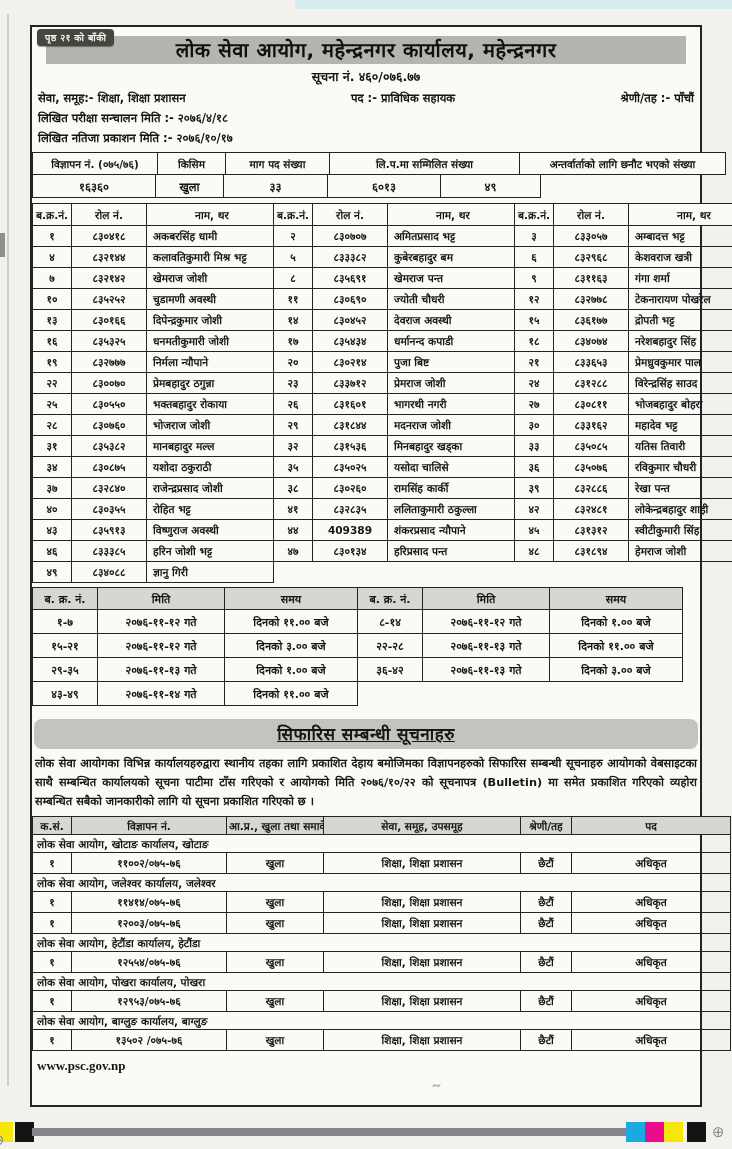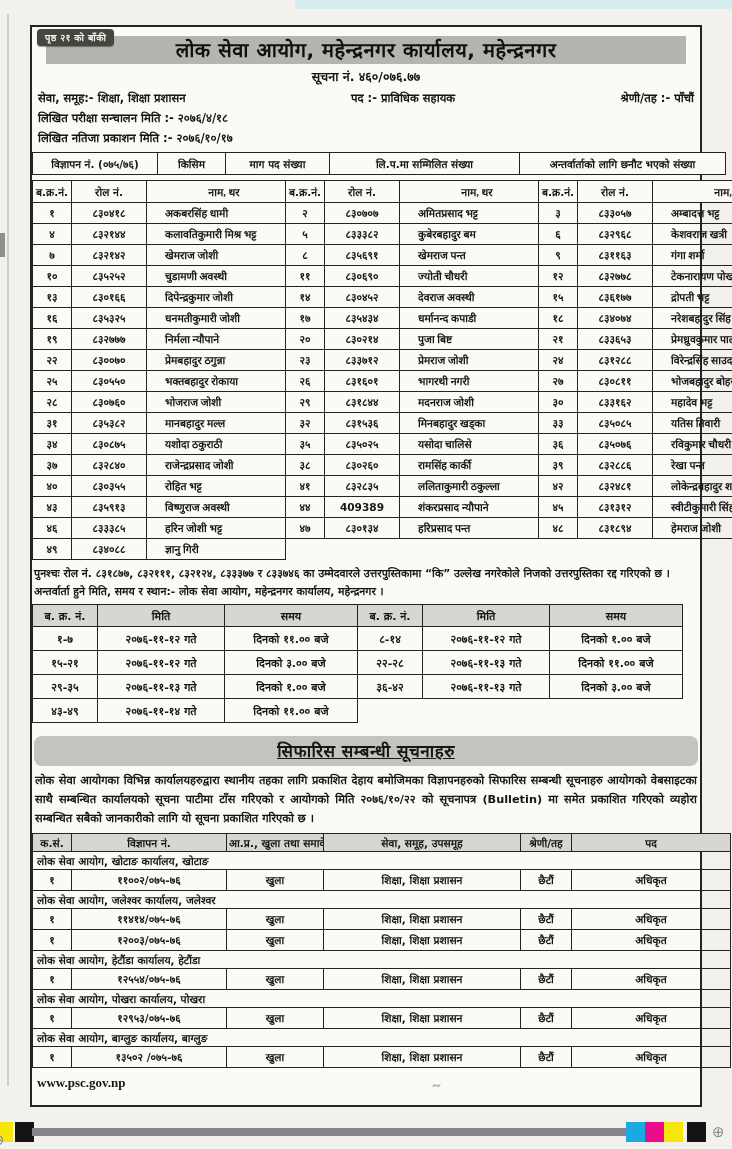--- a/index.html
+++ b/index.html
@@ -41,21 +41,21 @@
   .summary-head th{height:21px;background:#fbfaf7;text-align:center;}
   .summary-vals{width:668px;margin-top:-1px;font-size:11.5px;}
   .summary-vals td{height:22px;text-align:center;}
 
   
   .candidates{width:666px;margin-top:5px;font-size:10.6px;}
   .candidates th{height:21px;text-align:center;background:#fbfaf7;}
   .candidates td{height:20px;}
   .c-sn{width:34px;text-align:center;}
   .c-roll{width:70px;text-align:center;}
-  .c-name{width:118px;text-align:left;padding-left:18px;font-family:Liberation Serif, serif;}
+  .c-name{width:118px;text-align:left;padding-left:6px;}
 
   .notes{margin:6px 2px 0 2px;font-size:10.8px;line-height:16px;font-weight:bold;}
   .notes p{margin:0 0 2px 0;white-space:normal;}
 
   
   .schedule{width:622px;margin-top:4px;font-size:11px;}
   .schedule th{height:21px;background:#d8d6d1;text-align:center;}
   .schedule td{height:23px;text-align:center;}
   .s-sn{width:60px;}
   .s-date{width:122px;}
@@ -122,20 +122,32 @@
   </div>
 
   <table class="summary-head">
     <tbody>
         <tr>
       <th style="width:120px">विज्ञापन नं. (०७५/७६)</th>
       <th style="width:63px">किसिम</th>
       <th style="width:99px">माग पद संख्या</th>
       <th style="width:185px">लि.प.मा सम्मिलित संख्या</th>
       <th style="width:201px">अन्तर्वार्ताको लागि छनौट भएको संख्या</th>
+    </tr>
+  </tbody>
+    </table>
+  <table class="summary-vals">
+    <tbody>
+        <tr>
+      <td style="width:118px">१६३६०</td>
+      <td style="width:63px">खुला</td>
+      <td style="width:99px">३३</td>
+      <td style="width:108px">६०१३</td>
+      <td style="width:95px">४९</td>
+      <td style="width:185px" class="noborder"></td>
     </tr>
   </tbody>
     </table>
 
   <table class="candidates">
     <thead>
       <tr>
         <th class="c-sn">ब.क्र.नं.</th>
         <th class="c-roll">रोल नं.</th>
         <th class="c-name">नाम, थर</th>
@@ -331,24 +343,20 @@
           <td class="c-sn noborder"></td>
           <td class="c-roll noborder"></td>
           <td class="c-name noborder"></td>
           <td class="c-sn noborder"></td>
           <td class="c-roll noborder"></td>
           <td class="c-name noborder"></td>
         </tr>
       </tbody>
   </table>
 
-  <div class="notes">
-    <p>पुनश्चः रोल नं. ८३१८७७, ८३२१११, ८३२१२४, ८३३३७७ र ८३३७४६  का उम्मेदवारले उत्तरपुस्तिकामा “कि” उल्लेख नगरेकोले निजको उत्तरपुस्तिका रद्द गरिएको छ ।</p>
-    <p>अन्तर्वार्ता हुने मिति, समय र स्थान:- लोक सेवा आयोग, महेन्द्रनगर कार्यालय, महेन्द्रनगर ।</p>
-  </div>
 
   <table class="schedule">
     <thead>
       <tr>
         <th class="s-sn">ब. क्र. नं.</th>
         <th class="s-date">मिति</th>
         <th class="s-time">समय</th>
         <th class="s-sn">ब. क्र. नं.</th>
         <th class="s-date">मिति</th>
         <th class="s-time">समय</th>

